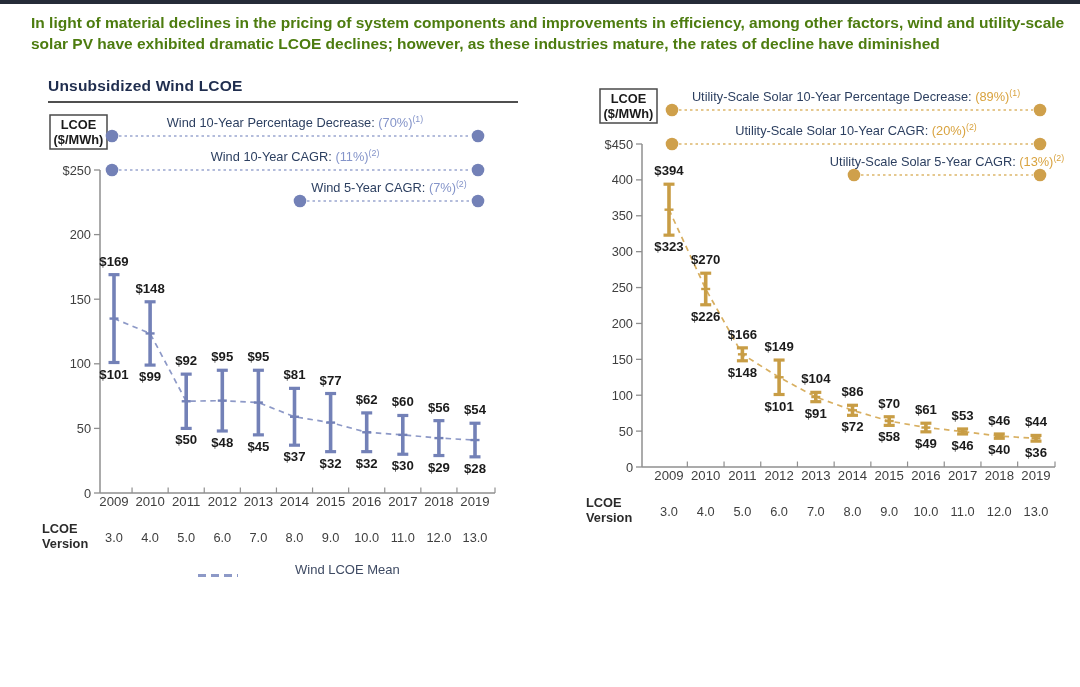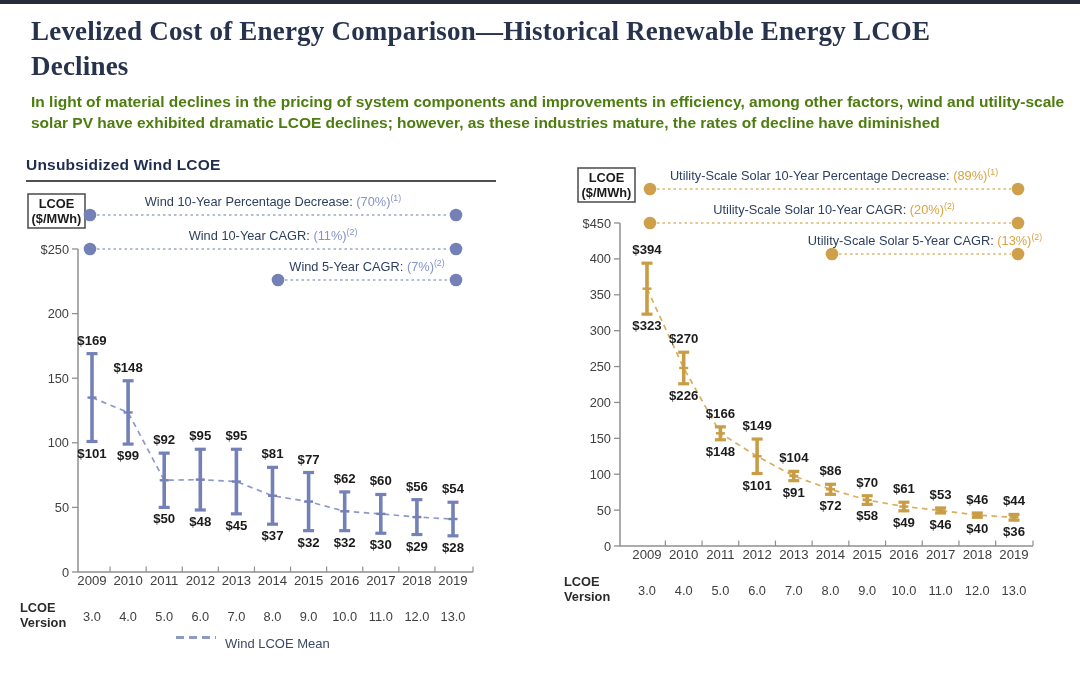--- a/index.html
+++ b/index.html
@@ -4,40 +4,39 @@
 <style>
   html,body{margin:0;padding:0;background:#ffffff;}
   .page{position:relative;width:1080px;height:687px;background:#fff;overflow:hidden;
         font-family:"Liberation Sans",sans-serif;}
   .top-bar{height:4px;background:#252b38;width:100%;}
   h1.title{margin:10px 0 0 31px;max-width:1000px;
            font-family:"Liberation Serif",serif;font-weight:bold;
            font-size:27px;line-height:1.28;color:#27334d;letter-spacing:.2px;}
   p.subtitle{margin:8px 0 0 31px;max-width:1040px;
              font-weight:bold;font-size:15.5px;line-height:1.38;color:#4d7c0f;}
-  .panels{display:flex;gap:74px;padding-left:26px;margin-top:22px;}
+  .panels{display:flex;gap:74px;padding-left:48px;margin-top:22px;}
   .panel{width:470px;}
   .panel-title{margin:0;font-size:15.5px;font-weight:bold;color:#1f2d4e;
                letter-spacing:.2px;padding-bottom:6px;border-bottom:2px solid #4f4f4f;}
   svg.chart{display:block;overflow:visible;}
   svg.chart text{font-family:"Liberation Sans",sans-serif;}
   .legend{margin-top:2px;}
   .panel-wind .legend{margin-left:150px;}
   .panel-solar .legend{margin-left:120px;}
-  .legend-row{display:flex;align-items:flex-start;height:20px;margin-bottom:4px;}
+  .legend-row{display:flex;align-items:flex-end;height:20px;margin-bottom:4px;gap:48px;}
   .sample{display:inline-block;width:40px;height:3px;margin-right:9px;flex:0 0 auto;}
   .legend-label{font-size:13px;color:#3e4a63;}
 </style>
 </head>
 <body>
 
 <div class="page">
   <div class="top-bar"></div>
 
-  <h1 class="title">Levelized Cost of Energy Comparison—Historical Renewable Energy LCOE Declines</h1>
   <p class="subtitle">In light of material declines in the pricing of system components and improvements in efficiency, among other factors, wind and utility-scale solar PV have exhibited dramatic LCOE declines; however, as these industries mature, the rates of decline have diminished</p>
 
   <div class="panels">
 
     <section class="panel panel-wind">
       <h2 class="panel-title">Unsubsidized Wind LCOE</h2>
       <svg class="chart" width="470" height="452" viewBox="0 0 470 452">
           <g>
             <rect x="2" y="12" width="57" height="34" fill="#fff" stroke="#4a4a4a" stroke-width="1.5"></rect>
             <text x="30.5" y="26" text-anchor="middle" font-size="12.8" font-weight="bold" fill="#1a1a1a">LCOE</text>

